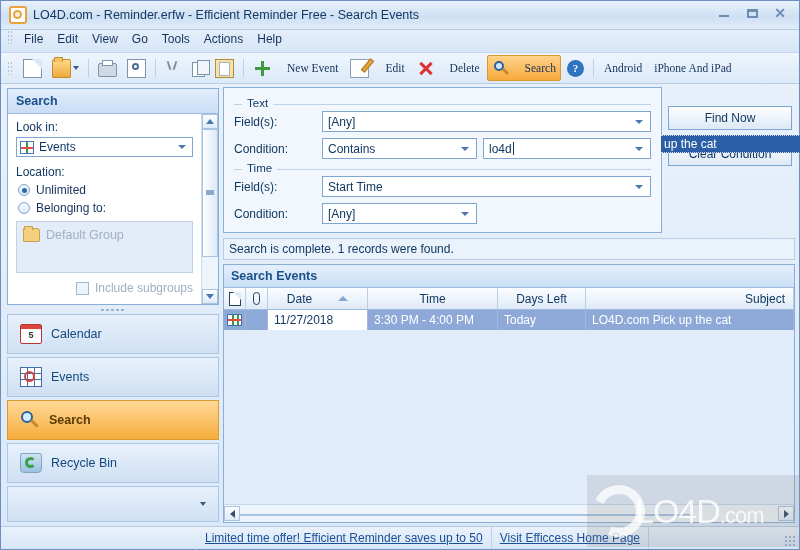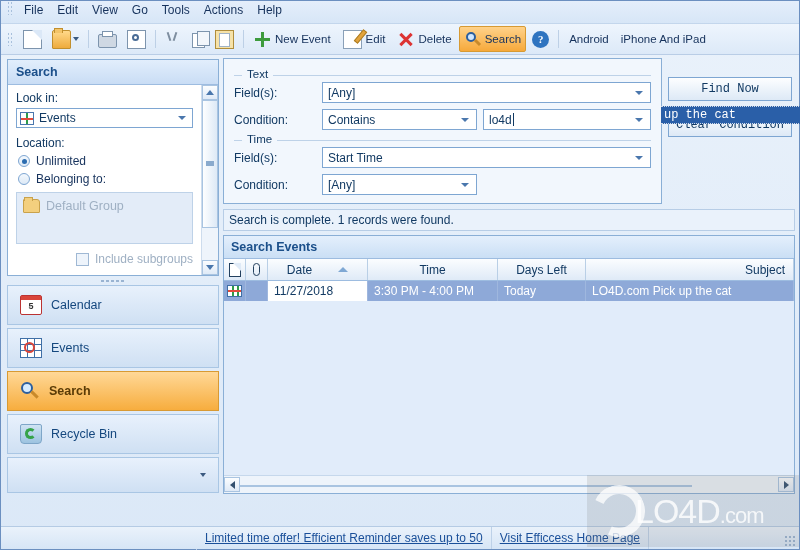--- a/index.html
+++ b/index.html
@@ -47,21 +47,21 @@
     background-size:3px 4px;}
   .menu-item{padding:2px 7px;font-size:12px;color:#16325c;cursor:default;}
   
   .toolbar{
     height:30px;display:flex;align-items:center;padding-left:6px;gap:2px;
     background:linear-gradient(#eef5fd,#dce9f8);
     border-bottom:1px solid #b9cde6;
     overflow:hidden;
   }
   .tb{height:24px;display:flex;align-items:center;padding:0 3px;border:1px solid transparent;border-radius:2px;}
-  .tb.labeled{padding:0 4px;gap:4px;}
+  .tb.labeled{padding:0 4px;gap:16px;font-family:Liberation Serif, serif;}
   .tb.active{background:linear-gradient(#ffd28a,#f6a93b);border:1px solid #d79a33;}
   .tb-label{font-size:11.5px;color:#16325c;white-space:nowrap;}
   .tsep{width:1px;height:18px;background:#bdd0e6;margin:0 3px;}
   .ico{width:17px;height:17px;position:relative;display:inline-block;flex:0 0 auto;}
   .ico-newdoc{background:#fff;border:1px solid #7d94ad;}
   .ico-newdoc:after{content:"";position:absolute;right:-1px;top:-1px;border-width:5px;border-style:solid;border-color:#dbe8f7 #dbe8f7 transparent transparent;}
   .ico-open{background:linear-gradient(#ffd98a,#eeab3d);border:1px solid #c18f2e;border-radius:2px 2px 1px 1px;}
   .ico-open:before{content:"";position:absolute;left:1px;top:-3px;width:7px;height:4px;background:#f3c468;border:1px solid #c18f2e;border-bottom:none;}
   .caret{width:0;height:0;border-left:3px solid transparent;border-right:3px solid transparent;border-top:4px solid #3b5a80;margin-left:2px;}
   .ico-print{background:#cfd8e3;border:1px solid #7d94ad;border-radius:2px;height:12px;margin-top:3px;}
@@ -172,21 +172,21 @@
   .frow{display:flex;align-items:center;margin-top:6px;}
   .frow .flabel{width:88px;font-size:12px;color:#123a63;flex:0 0 auto;}
   .fctl{height:21px;border:1px solid #7ea6d2;background:#fff;display:flex;align-items:center;
     padding:0 2px 0 5px;box-sizing:border-box;font-size:12px;color:#123a63;}
   .fctl .val{flex:1;white-space:nowrap;overflow:hidden;}
   .fctl .dd{width:0;height:0;border-left:4px solid transparent;border-right:4px solid transparent;border-top:4px solid #4a77ad;margin-right:5px;}
   .w-full{flex:1;}
   .w-half{width:155px;flex:0 0 auto;margin-right:6px;}
   .w-small{width:155px;flex:0 0 auto;}
   .caret-blink{display:inline-block;width:1px;height:13px;background:#123a63;vertical-align:-2px;margin-left:1px;}
-  .btncol{width:130px;flex:0 0 auto;margin-left:3px;padding-top:18px;position:relative;font-family:Liberation Mono, monospace;}
+  .btncol{width:130px;flex:0 0 auto;margin-left:3px;padding-top:18px;position:relative;}
   .btn{
     height:22px;width:122px;display:flex;align-items:center;justify-content:center;
     background:linear-gradient(#fdfeff,#dde9f6);border:1px solid #7ea6d2;
     font-size:12px;color:#123a63;margin:0 auto 12px auto;
   }
   .floatsel{
     position:absolute;left:-4px;right:-8px;top:47px;height:18px;background:#2a5fa8;
     color:#fff;font-size:12px;display:flex;align-items:center;padding-left:3px;
     border-top:1px dotted #cfd9e6;border-bottom:1px dotted #cfd9e6;box-sizing:border-box;z-index:6;
   }
@@ -248,20 +248,35 @@
   .wm-circ{width:52px;height:52px;border:9px solid rgba(255,255,255,0.75);border-radius:50%;box-sizing:border-box;
     border-left-color:transparent;transform:rotate(-20deg);}
   .wm-text{font-size:34px;color:rgba(255,255,255,0.80);font-family:"Liberation Sans",sans-serif;margin-left:-10px;letter-spacing:-1px;}
   .wm-text .small{font-size:22px;}
 </style>
 </head>
 <body>
 
 <div class="app">
 
+  <div class="titlebar">
+    <div class="title-icon"></div>
+    <div class="title-text">LO4D.com - Reminder.erfw - Efficient Reminder Free - Search Events</div>
+    <div class="wincontrols">
+      <div class="wc">
+          <span class="min"></span>
+        </div>
+      <div class="wc">
+          <span class="max"></span>
+        </div>
+      <div class="wc">
+          <span class="cls">✕</span>
+        </div>
+    </div>
+  </div>
 
   <div class="menubar">
     <div class="grip"></div>
     <div class="menu-item">File</div>
     <div class="menu-item">Edit</div>
     <div class="menu-item">View</div>
     <div class="menu-item">Go</div>
     <div class="menu-item">Tools</div>
     <div class="menu-item">Actions</div>
     <div class="menu-item">Help</div>

